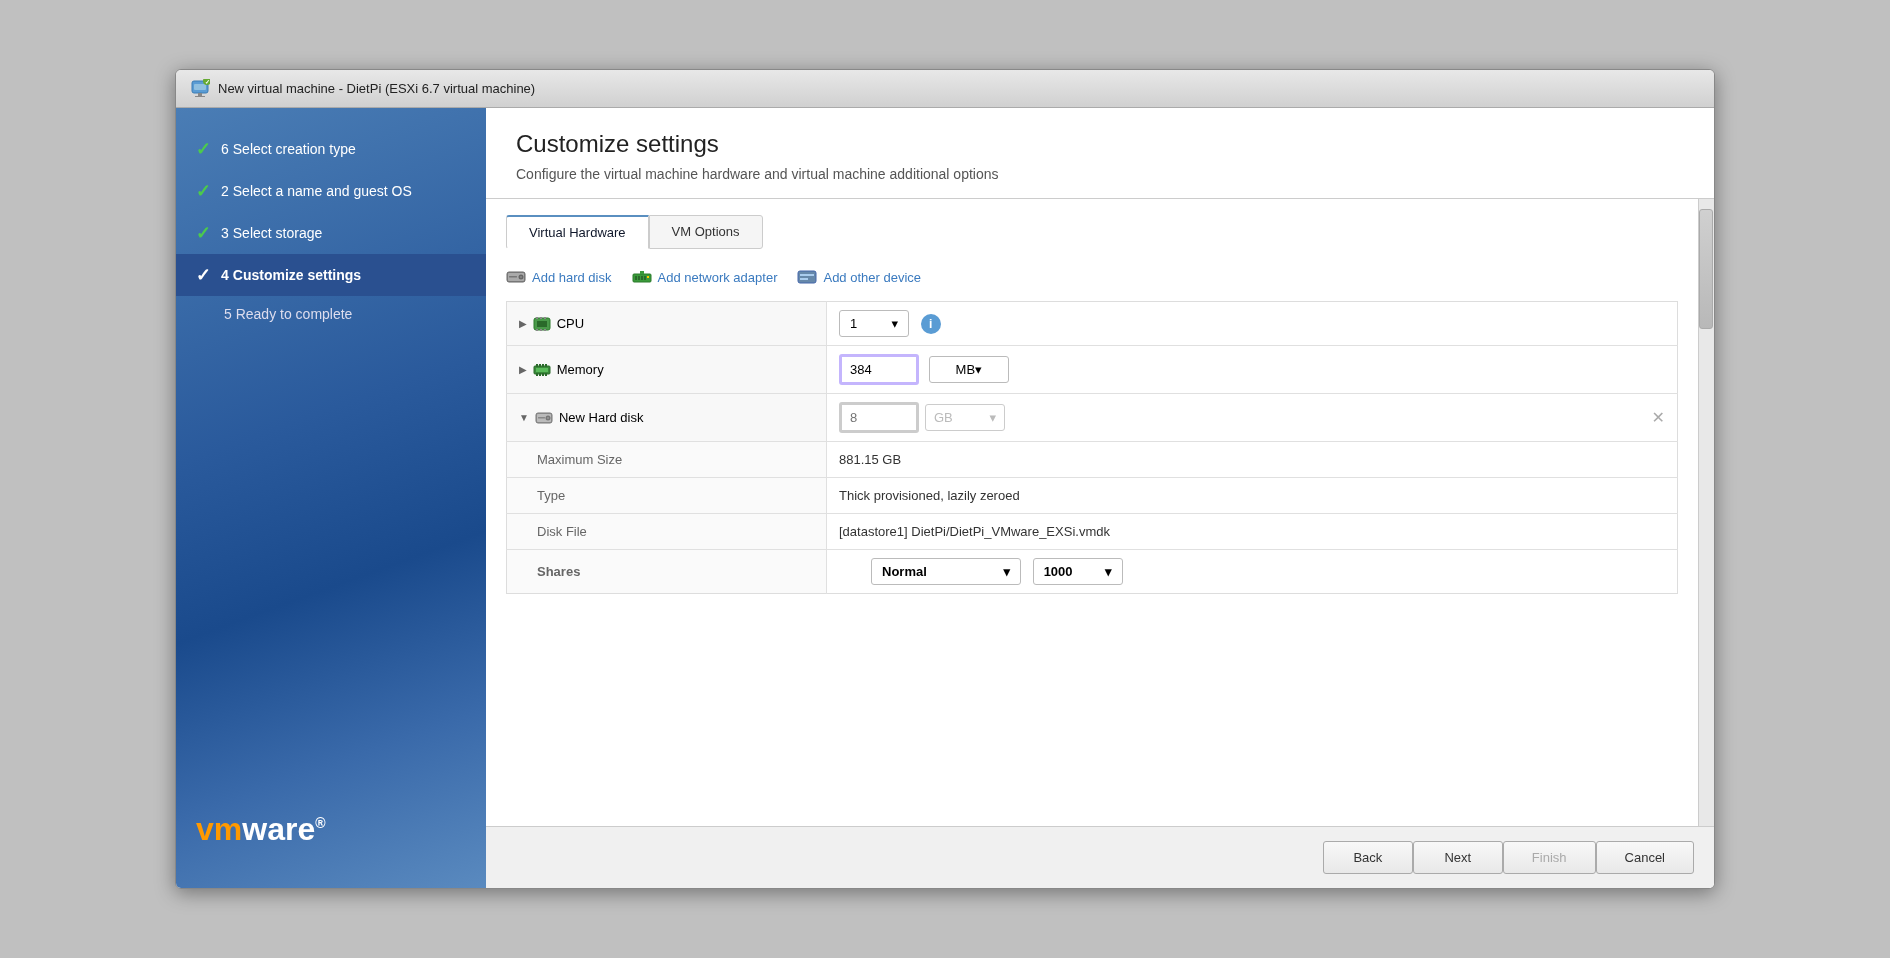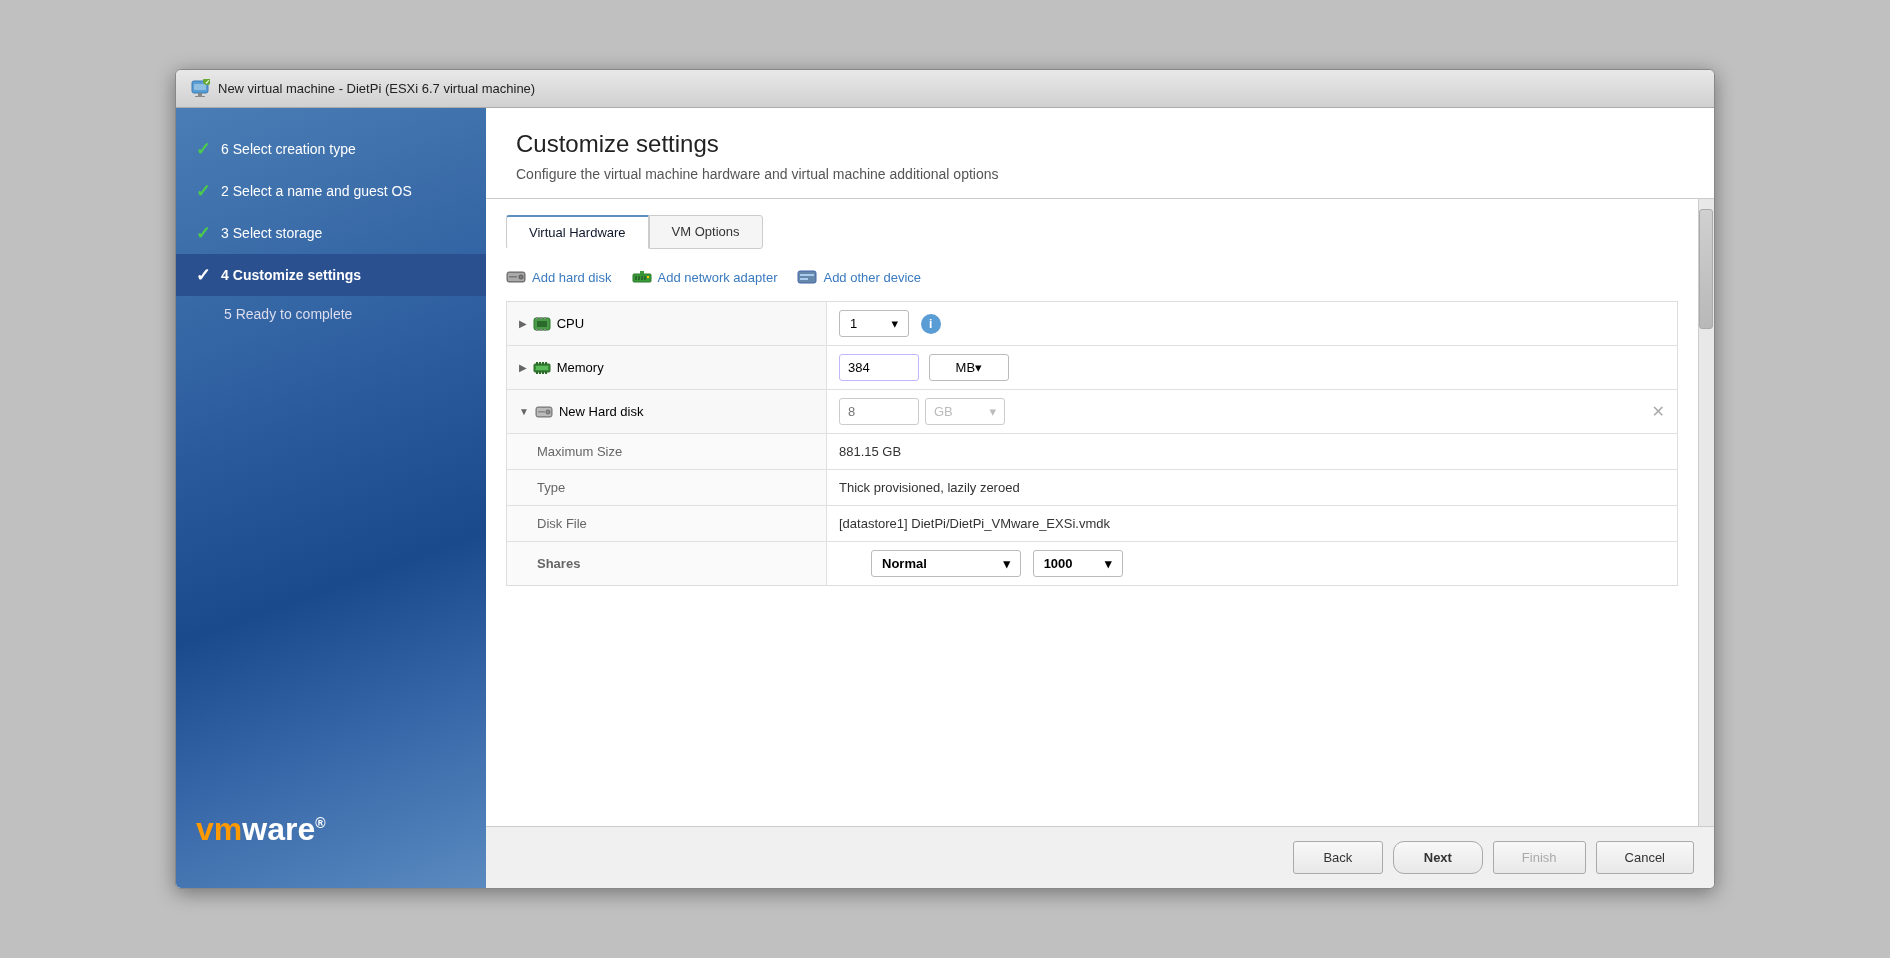--- a/index.html
+++ b/index.html
@@ -208,21 +208,21 @@
       display: flex;
       align-items: center;
       gap: 6px;
     }
     .expander {
       cursor: pointer;
       color: #666;
       font-size: 10px;
     }
     select, input[type="text"], input[type="number"] {
-      border: 1px solid #c4b5fd;
+      border: 3px solid #c4b5fd;
       border-radius: 3px;
       padding: 5px 8px;
       font-size: 13px;
       background: white;
     }
     .cpu-select {
       display: inline-flex;
       align-items: center;
       border: 1px solid #bbb;
       border-radius: 3px;
@@ -310,34 +310,34 @@
       justify-content: space-between;
       margin-left: 8px;
     }
     
     .footer {
       padding: 14px 20px;
       background: #f0f0f0;
       border-top: 1px solid #ccc;
       display: flex;
       justify-content: flex-end;
-      gap: 10px;
+      gap: 0;
     }
     .footer-btn {
       padding: 8px 28px;
       border: 1px solid #aaa;
       border-radius: 3px;
       background: linear-gradient(to bottom, #f8f8f8, #e8e8e8);
       font-size: 13px;
       cursor: pointer;
       color: #333;
       min-width: 90px;
     }
     .footer-btn.disabled { color: #aaa; cursor: default; }
-    .footer-btn.primary { font-weight: bold; border-radius: 11px; }
+    .footer-btn.primary { font-weight: normal; }
   </style>
 </head>
 <body>
 
 <div class="window">
 
   <div class="title-bar">
     <svg class="title-bar-icon" viewBox="0 0 20 20">
       <rect x="2" y="2" width="16" height="12" rx="2" fill="#5a9cd4" stroke="#3a7cb4" stroke-width="1"></rect>
       <rect x="8" y="14" width="4" height="3" fill="#888"></rect>

